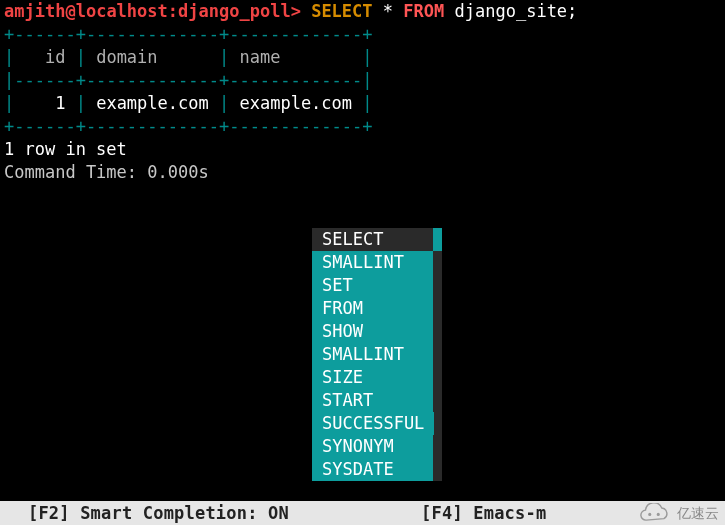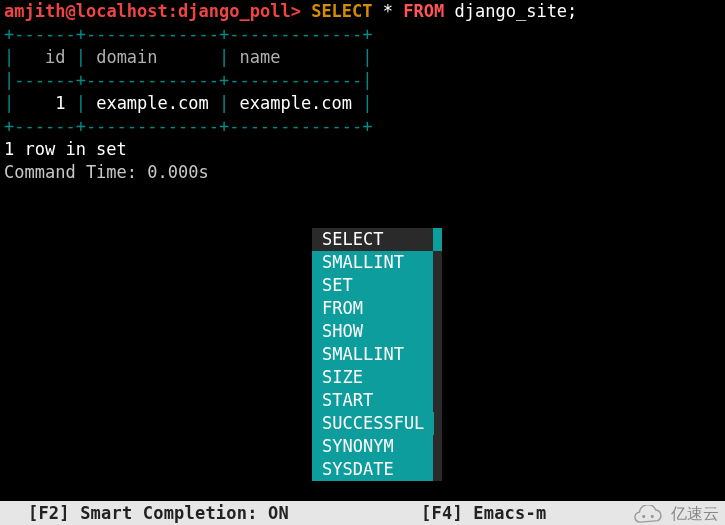--- a/index.html
+++ b/index.html
@@ -85,23 +85,23 @@
     gap: 40px;
   }
   .toolbar .dim   { color: #7a7a7a; }
   
   .watermark {
     position: absolute;
     right: 6px;
     bottom: 0px;
     height: 24px;
     display: flex;
-    align-items: flex-end;
+    align-items: center;
     gap: 6px;
-    font-size: 16px;
+    font-size: 14px;
     color: #888;
     z-index: 10;
     background: rgba(230,230,230,0.0);
   }
   .watermark .cloud {
     display: inline-flex;
     align-items: center;
     justify-content: center;
     width: 34px;
     height: 20px;

